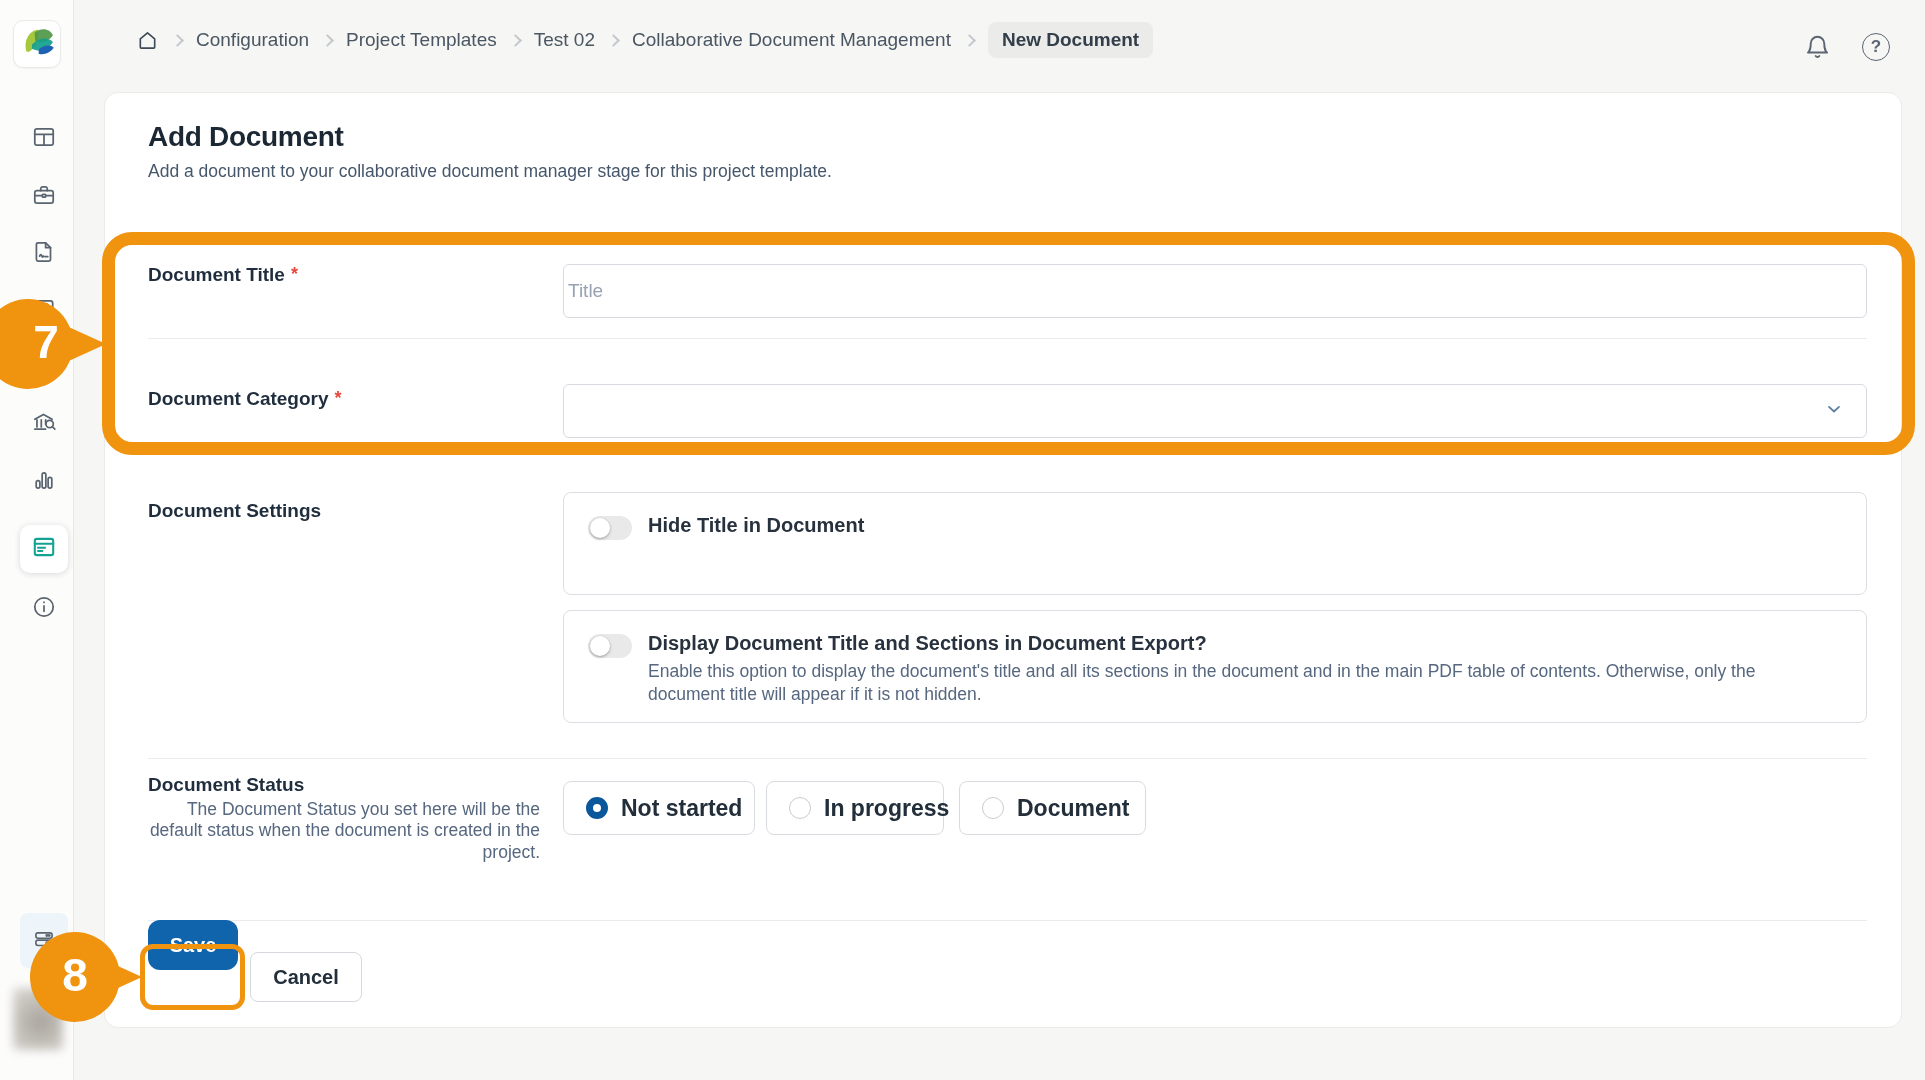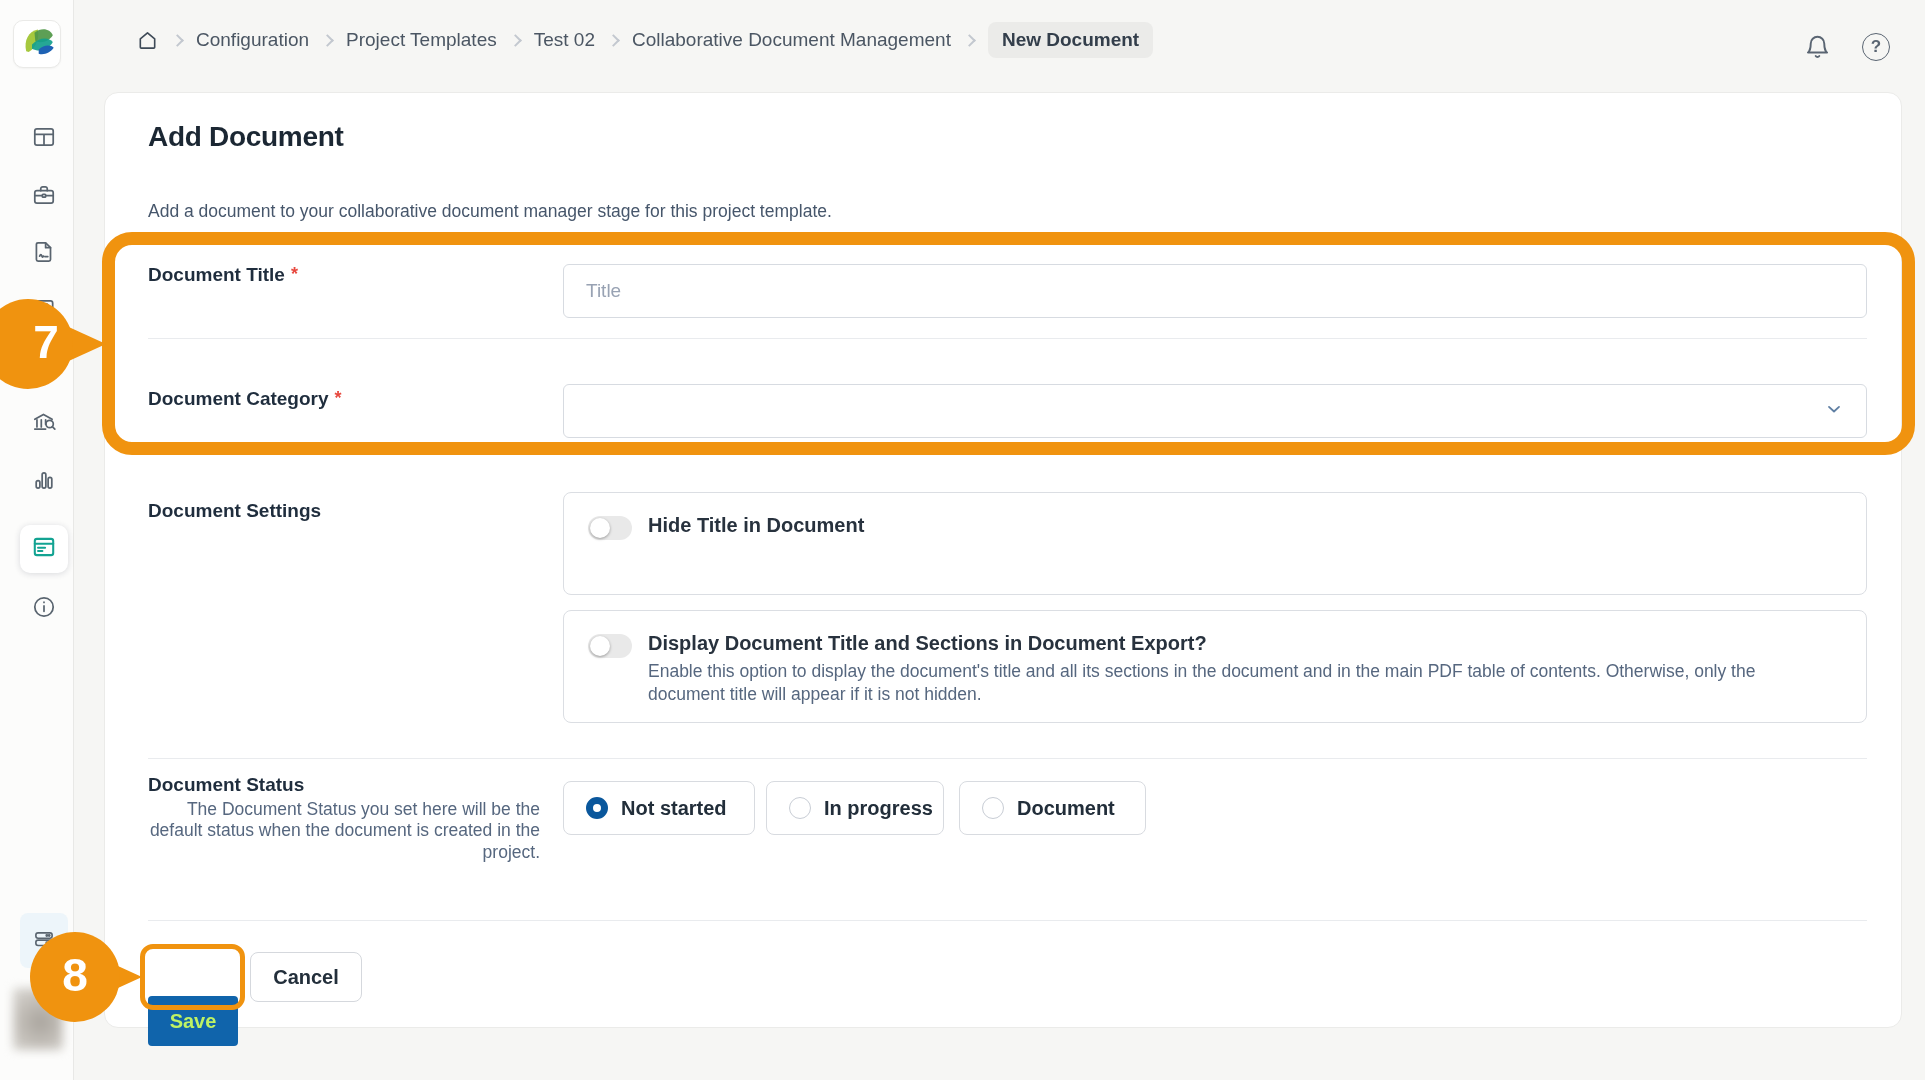--- a/index.html
+++ b/index.html
@@ -25,42 +25,42 @@
   .crumb{white-space:nowrap;cursor:pointer;}
   .sep{width:9px;height:9px;border-top:2px solid #c3c8cf;border-right:2px solid #c3c8cf;transform:rotate(45deg);flex:none;}
   .crumb-badge{background:#ebebe9;border-radius:8px;padding:7px 14px;color:#333e4b;font-weight:700;white-space:nowrap;}
   .home-btn svg{width:23px;height:23px;display:block;}
   .topbar-icons{position:absolute;top:33px;left:1804px;display:flex;align-items:center;gap:31px;}
   .bell svg{width:27px;height:27px;display:block;}
   .help-circle{width:28px;height:28px;border:1.8px solid #5a6572;border-radius:50%;color:#5a6572;font-size:17px;font-weight:700;display:flex;align-items:center;justify-content:center;}
   
   .card{position:absolute;left:104px;top:92px;width:1798px;height:936px;background:#fff;border:1px solid #ebebe9;border-radius:14px;}
   .page-title{position:absolute;left:148px;top:121px;font-size:28px;font-weight:700;color:#1b2733;letter-spacing:-.3px;}
-  .page-subtitle{position:absolute;left:148px;top:161px;font-size:17.5px;color:#46566b;margin-top:40px;}
+  .page-subtitle{position:absolute;left:148px;top:161px;font-size:17.5px;color:#46566b;}
   .divider{position:absolute;left:148px;width:1719px;height:1px;background:#e9ebee;}
   .field-label{position:absolute;left:148px;font-size:19px;font-weight:700;color:#1f2d3d;}
   .req{color:#e8493f;margin-left:6px;font-size:18px;vertical-align:1px;}
-  .text-input{position:absolute;left:563px;width:1304px;height:54px;border:1.5px solid #d7dbe1;border-radius:6px;background:#fff;font-family:"Liberation Sans",sans-serif;font-size:19px;color:#2a3744;padding:0 22px;outline:none;}
+  .text-input{position:absolute;left:563px;width:1304px;height:54px;border:1.5px solid #d7dbe1;border-radius:6px;background:#fff;font-family:"Liberation Sans",sans-serif;font-size:19px;color:#2a3744;padding:0 4px;outline:none;}
   .text-input::placeholder{color:#98a2b3;}
   .select-box{position:absolute;left:563px;width:1304px;height:54px;border:1.5px solid #d7dbe1;border-radius:6px;background:#fff;display:flex;align-items:center;justify-content:flex-end;padding-right:22px;cursor:pointer;}
   .select-box svg{width:20px;height:20px;}
   
   .setting-box{position:absolute;left:563px;width:1304px;border:1.5px solid #dbdee3;border-radius:8px;background:#fff;display:flex;align-items:flex-start;gap:16px;padding:20px 24px;}
   .toggle{flex:none;margin-top:3px;width:44px;height:24px;border-radius:12px;background:#e9e9e9;position:relative;cursor:pointer;}
   .toggle::after{content:'';position:absolute;left:2px;top:2px;width:20px;height:20px;border-radius:50%;background:#fff;box-shadow:0 1px 3px rgba(0,0,0,.35);}
   .setting-title{font-size:20px;font-weight:600;color:#28323e;line-height:1.25;}
   .setting-desc{font-size:17.5px;color:#56677f;line-height:1.3;margin-top:4px;max-width:1165px;}
   
   .status-desc{position:absolute;left:148px;top:799px;width:392px;font-size:17.5px;color:#56677f;line-height:1.22;text-align:right;}
   .radio-box{position:absolute;top:781px;height:54px;border:1.5px solid #d8dbe0;border-radius:8px;background:#fff;display:flex;align-items:center;gap:13px;padding:0 22px;cursor:pointer;}
   .radio{flex:none;width:22px;height:22px;border-radius:50%;border:1.5px solid #c8cdd5;background:#fff;}
   .radio.checked{border:7px solid #0a579c;}
-  .radio-label{font-size:20px;font-weight:600;color:#222e3a;white-space:nowrap;}
-  
-  .btn-save{position:absolute;left:148px;top:996px;width:90px;height:50px;background:#1064ab;border:none;border-radius:4px;color:#bef264;font-family:"Liberation Sans",sans-serif;font-size:20px;font-weight:700;cursor:pointer;}
+  .radio-label{font-size:23px;font-weight:600;color:#222e3a;white-space:nowrap;}
+  
+  .btn-save{position:absolute;left:148px;top:920px;width:90px;height:50px;background:#1064ab;border:none;border-radius:12px;color:#ffffff;font-family:"Liberation Sans",sans-serif;font-size:20px;font-weight:700;cursor:pointer;}
   .btn-cancel{position:absolute;left:250px;top:952px;width:112px;height:50px;background:#fff;border:1.5px solid #d5d8dd;border-radius:8px;color:#232f3b;font-family:"Liberation Sans",sans-serif;font-size:20px;font-weight:600;cursor:pointer;}
   
   .hl-box{position:absolute;border:13px solid #F0930F;border-radius:30px;pointer-events:none;}
   .hl-fields{left:102px;top:232px;width:1813px;height:223px;}
   .hl-save{left:140px;top:944px;width:105px;height:66px;border-width:5px;border-radius:13px;}
   .co-circle{position:absolute;width:90px;height:90px;border-radius:50%;background:#F0930F;}
   .co-tri{position:absolute;width:0;height:0;border-top:21px solid transparent;border-bottom:21px solid transparent;border-left:46px solid #F0930F;}
   .co-num{position:absolute;color:#fff;font-size:46px;font-weight:600;text-align:center;}
   svg{stroke-linecap:round;stroke-linejoin:round;}
 </style>

